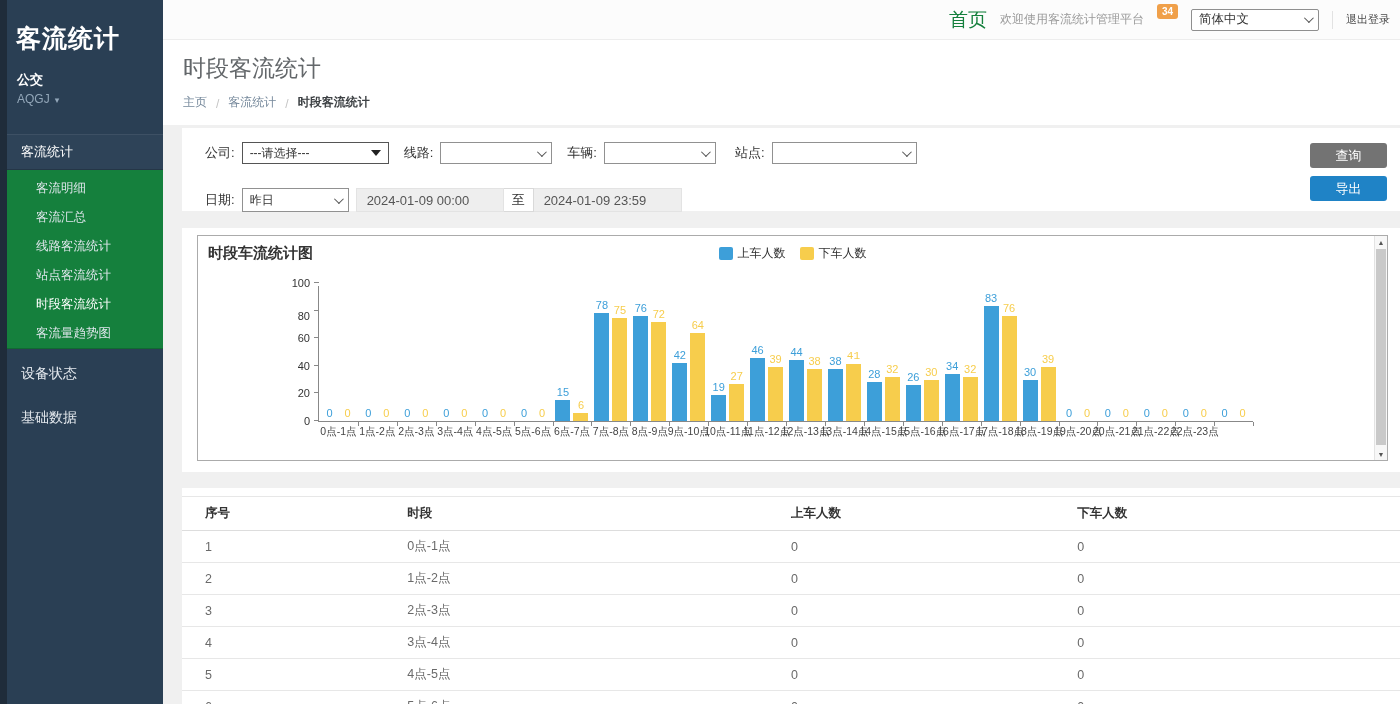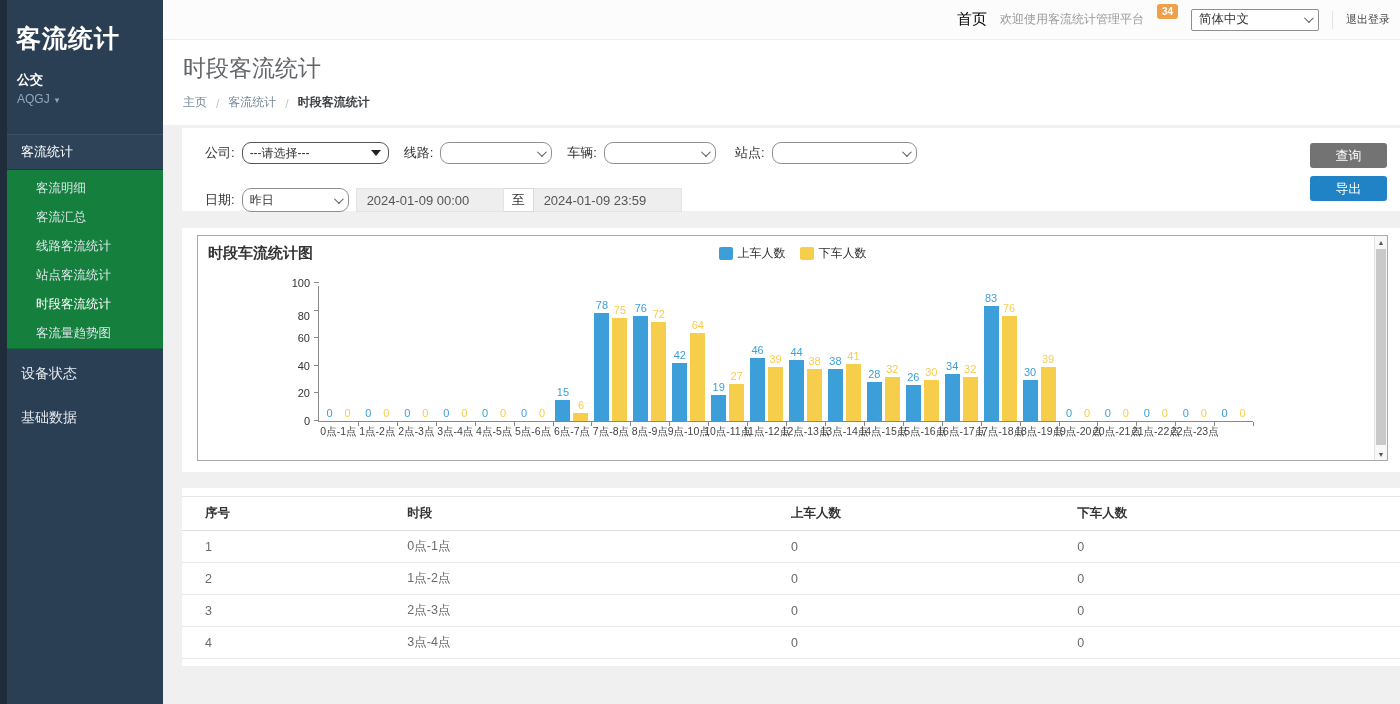--- a/index.html
+++ b/index.html
@@ -22,21 +22,21 @@
     border-bottom:1px solid rgba(0,0,0,0.18); }
   .submenu li { color:#DFE6EC; font-size:12.5px; padding:6px 0 6px 36px; cursor:pointer; }
   .submenu li.active { color:#FFFFFF; }
   .menu-top-item { color:#E4E9EE; font-size:14px; padding:10px 0 10px 21px; margin-top:6px; cursor:pointer; }
 
   
   .main { flex:1; display:flex; flex-direction:column; min-width:0; }
 
   .topbar { height:40px; background:#FCFCFC; border-bottom:1px solid #EDEDED;
     display:flex; align-items:center; justify-content:flex-end; gap:13px; padding-right:10px; flex:none; }
-  .home-link { color:#000000; font-size:15px; text-decoration:none; cursor:pointer; }
+  .home-link { color:#15803d; font-size:19px; text-decoration:none; cursor:pointer; }
   .welcome { color:#999; font-size:12px; }
   .badge { background:#F0A04A; color:#fff; font-size:10px; font-weight:bold;
     padding:2px 5px; border-radius:3px; transform:translateY(-8px); }
   .lang-select { width:128px; height:22px; border:1px solid #8F8F8F; border-radius:2px; background:#fff;
     display:flex; align-items:center; justify-content:space-between; padding:0 7px; font-size:12.5px; color:#333; cursor:pointer; }
   .chev { width:7px; height:7px; border-right:1.5px solid #555; border-bottom:1.5px solid #555;
     transform:rotate(45deg) translateY(-2px); flex:none; }
   .top-divider { width:1px; height:18px; background:#E2E2E2; }
   .logout { color:#4A4A4A; font-size:11px; cursor:pointer; }
 
@@ -48,21 +48,21 @@
   .breadcrumb .current { color:#3E4245; font-weight:bold; }
 
   .content { flex:1; background:#F0F0F0; padding:3px 0 0 19px; overflow:hidden; }
   .panel { background:#fff; }
 
   
   .filter-panel { position:relative; height:83px; padding:14px 0 0 23px; margin-bottom:17px; }
   .f-row { display:flex; align-items:center; }
   .f-row.second { margin-top:24px; }
   .f-label { font-size:13px; color:#333; margin-right:7px; }
-  .sel { height:22px; border:1px solid #919191; border-radius:9px; background:#fff;
+  .sel { height:22px; border:1px solid #919191; border-radius:0; background:#fff;
     display:flex; align-items:center; justify-content:space-between; padding:5px 7px; font-size:12px; color:#333; cursor:pointer;gap:17px; }
   .sel-company { width:147px; border-color:#555; }
   .tri-down { width:0; height:0; border-left:5px solid transparent; border-right:5px solid transparent;
     border-top:6px solid #222; }
   .sel-line,.sel-vehicle { width:112px; }
   .sel-station { width:145px; }
   .gap15 { width:15px; } .gap19 { width:19px; }
   .sel-date { width:107px; height:24px; }
   .date-input { width:148px; height:24px; background:#EEEEEE; border:1px solid #E3E3E3; color:#555;
     font-size:13px; padding:0 10px; margin-left:7px; font-family:inherit; }
@@ -96,21 +96,21 @@
   .xlabel { position:absolute; top:100%; margin-top:4px; left:50%; transform:translateX(-50%);
     white-space:nowrap; font-size:10.5px; color:#444; }
   .vscroll { position:absolute; top:0; right:0; bottom:0; width:13px; background:#F7F7F7;
     border-left:1px solid #E3E3E3; cursor:pointer; }
   .vscroll .arrow { position:absolute; left:0; width:12px; height:12px; font-size:7px; color:#555;
     display:flex; align-items:center; justify-content:center; }
   .vscroll .arrow.up { top:0; } .vscroll .arrow.down { bottom:0; }
   .vscroll .thumb { position:absolute; left:1px; right:1px; top:13px; bottom:15px; background:#C9C9C9; }
 
   
-  .table-panel { height:178px; overflow:hidden; }
+  .table-panel { height:216px; overflow:hidden; }
   .data-table { width:100%; border-collapse:collapse; margin-top:8px; border-top:1px solid #E7E7E7; }
   .data-table th { text-align:left; font-size:12.5px; color:#333; font-weight:bold;
     padding:8px 0; border-bottom:1px solid #DDDDDD; }
   .data-table td { font-size:12.5px; color:#6A6A6A; padding:7px 0; border-bottom:1px solid #E7E7E7; }
   .data-table th:first-child, .data-table td:first-child { padding-left:23px; }
   .col1{width:18.5%;} .col2{width:31.5%;} .col3{width:23.5%;} .col4{width:26.5%;}
 </style>
 </head>
 <body>
 
@@ -400,21 +400,21 @@
                 </div>
                 <div class="xlabel">12点-13点</div>
               </div>
               <div class="bar-group">
                 <div class="bars">
                   <div class="bar-wrap">
                     <div class="bar-val" style="color: rgb(61, 159, 217);">38</div>
                     <div class="bar-rect" style="height: 52.44px; background: rgb(61, 159, 217);"></div>
                   </div>
                   <div class="bar-wrap">
-                    <div class="bar-val" style="color: rgb(247, 205, 76);">41</div>
+                    <div class="bar-val" style="color: rgb(247, 205, 76); font-family: Liberation Mono, monospace;">41</div>
                     <div class="bar-rect" style="height: 56.58px; background: rgb(247, 205, 76);"></div>
                   </div>
                 </div>
                 <div class="xlabel">13点-14点</div>
               </div>
               <div class="bar-group">
                 <div class="bars">
                   <div class="bar-wrap">
                     <div class="bar-val" style="color: rgb(61, 159, 217);">28</div>
                     <div class="bar-rect" style="height: 38.64px; background: rgb(61, 159, 217);"></div>

